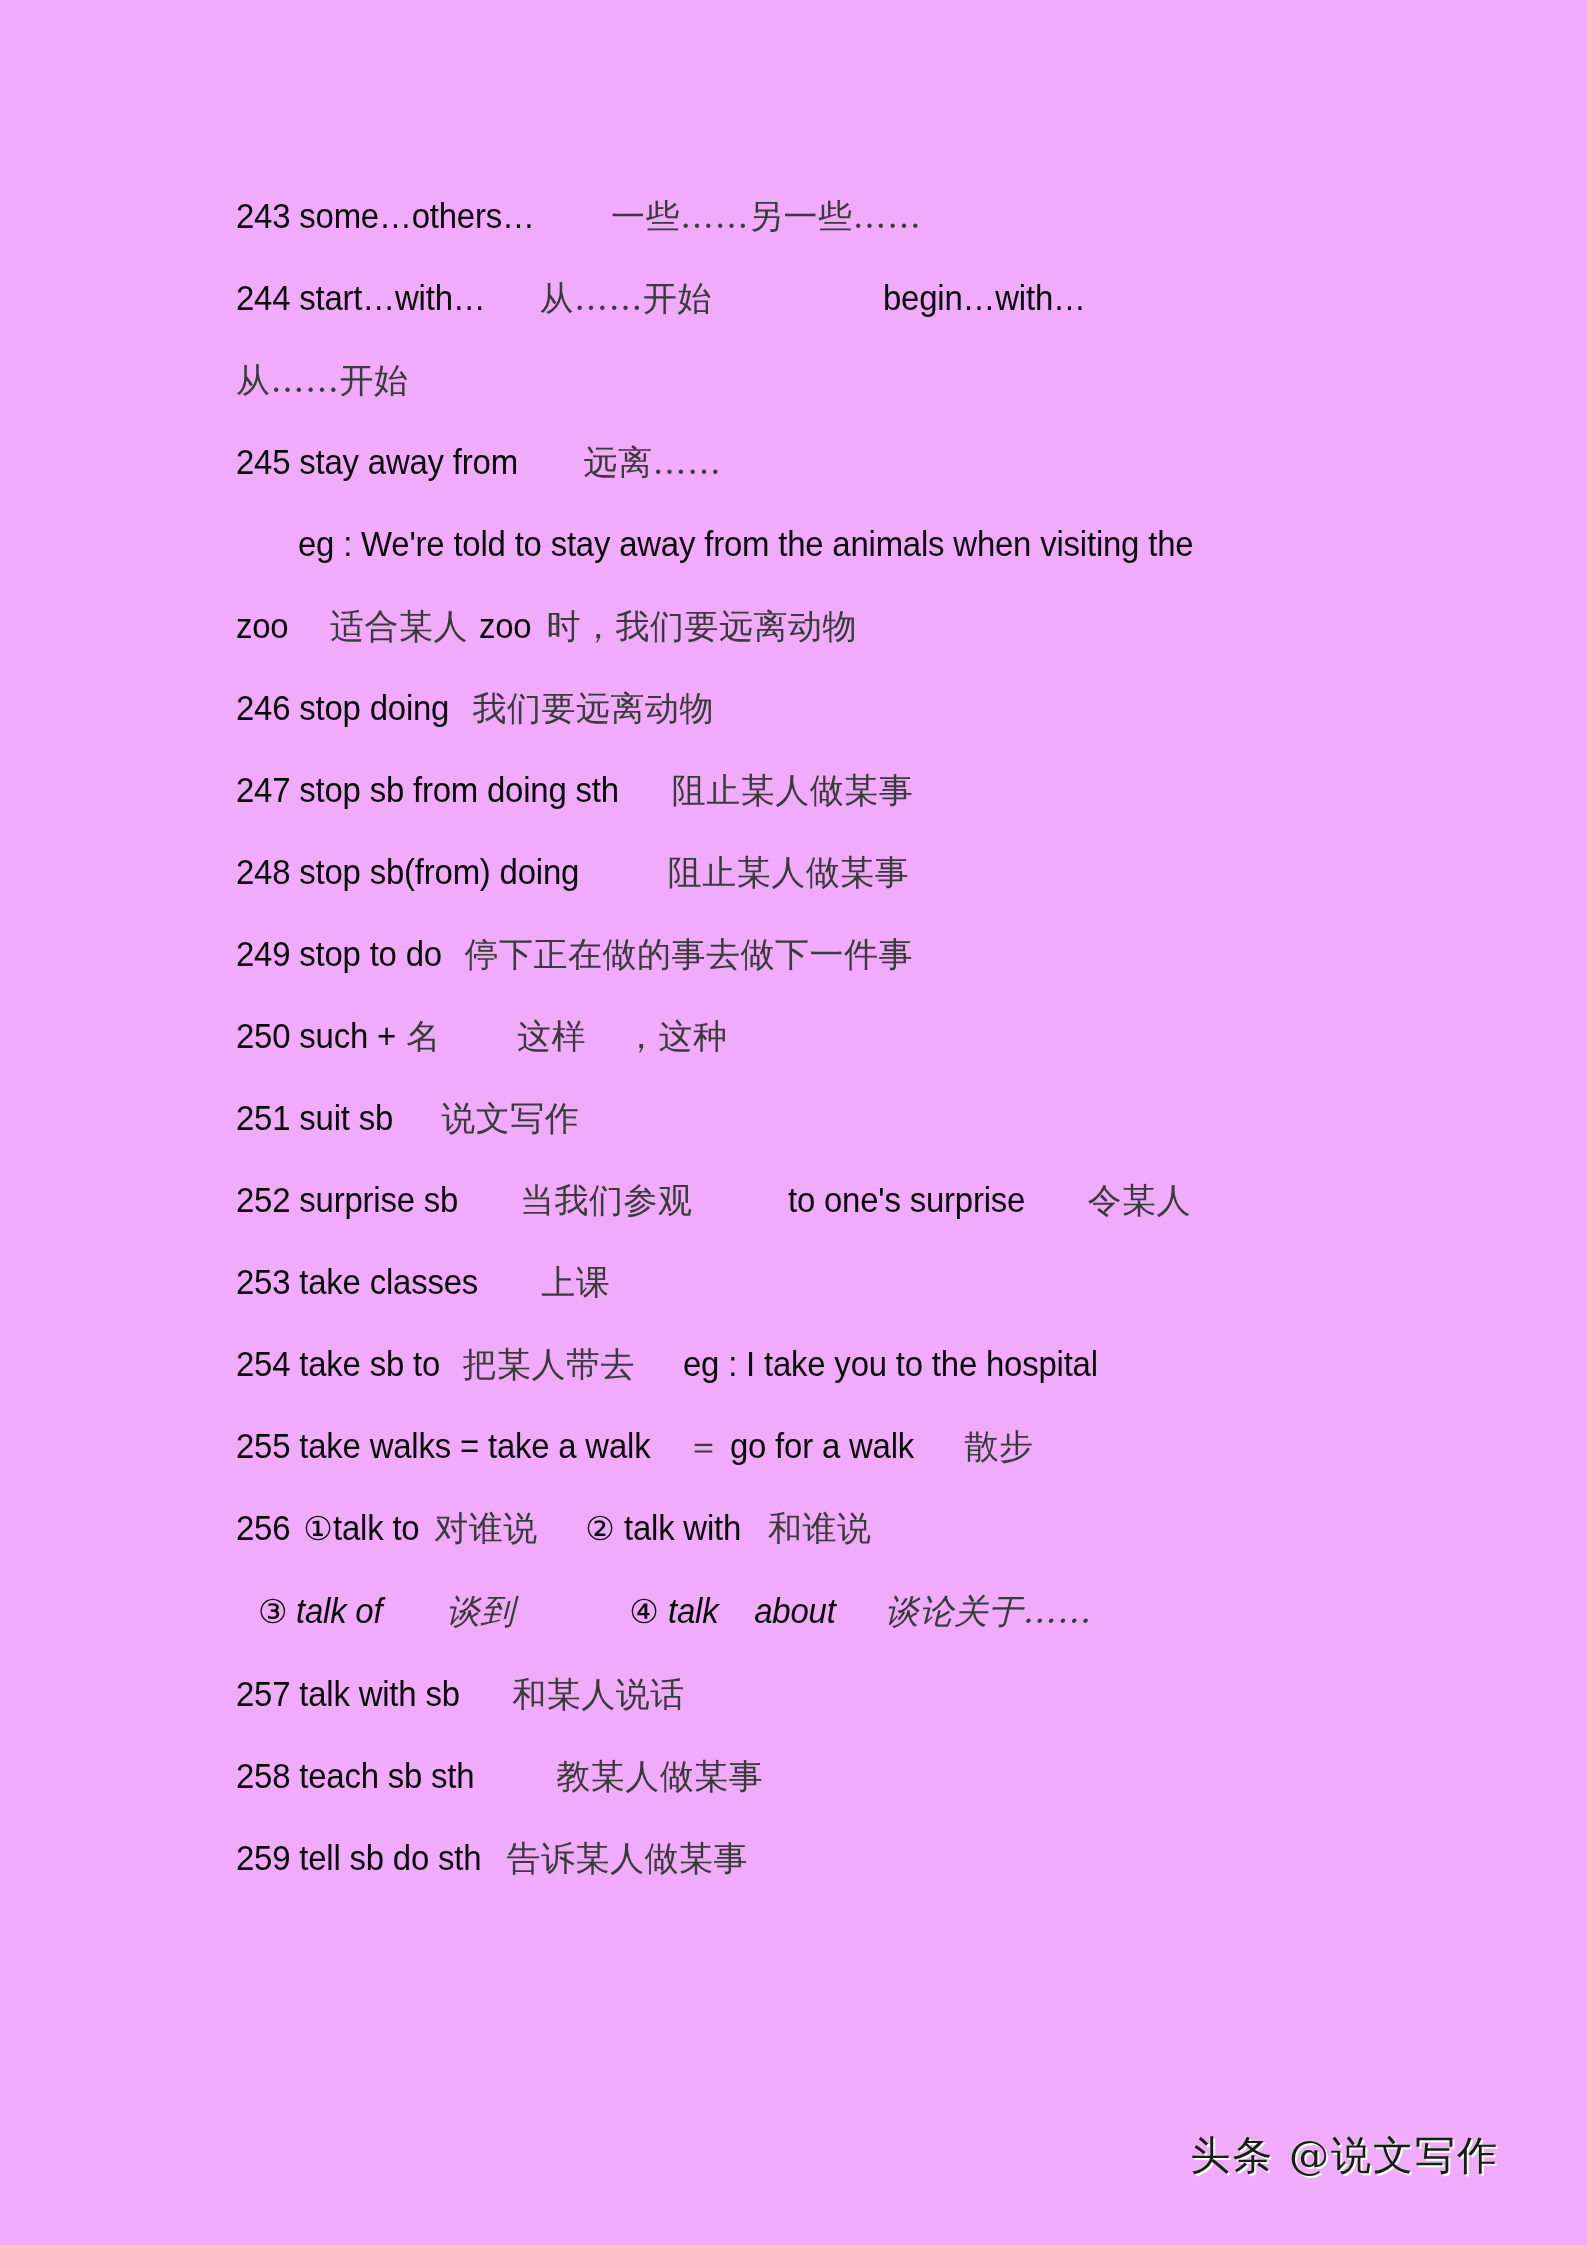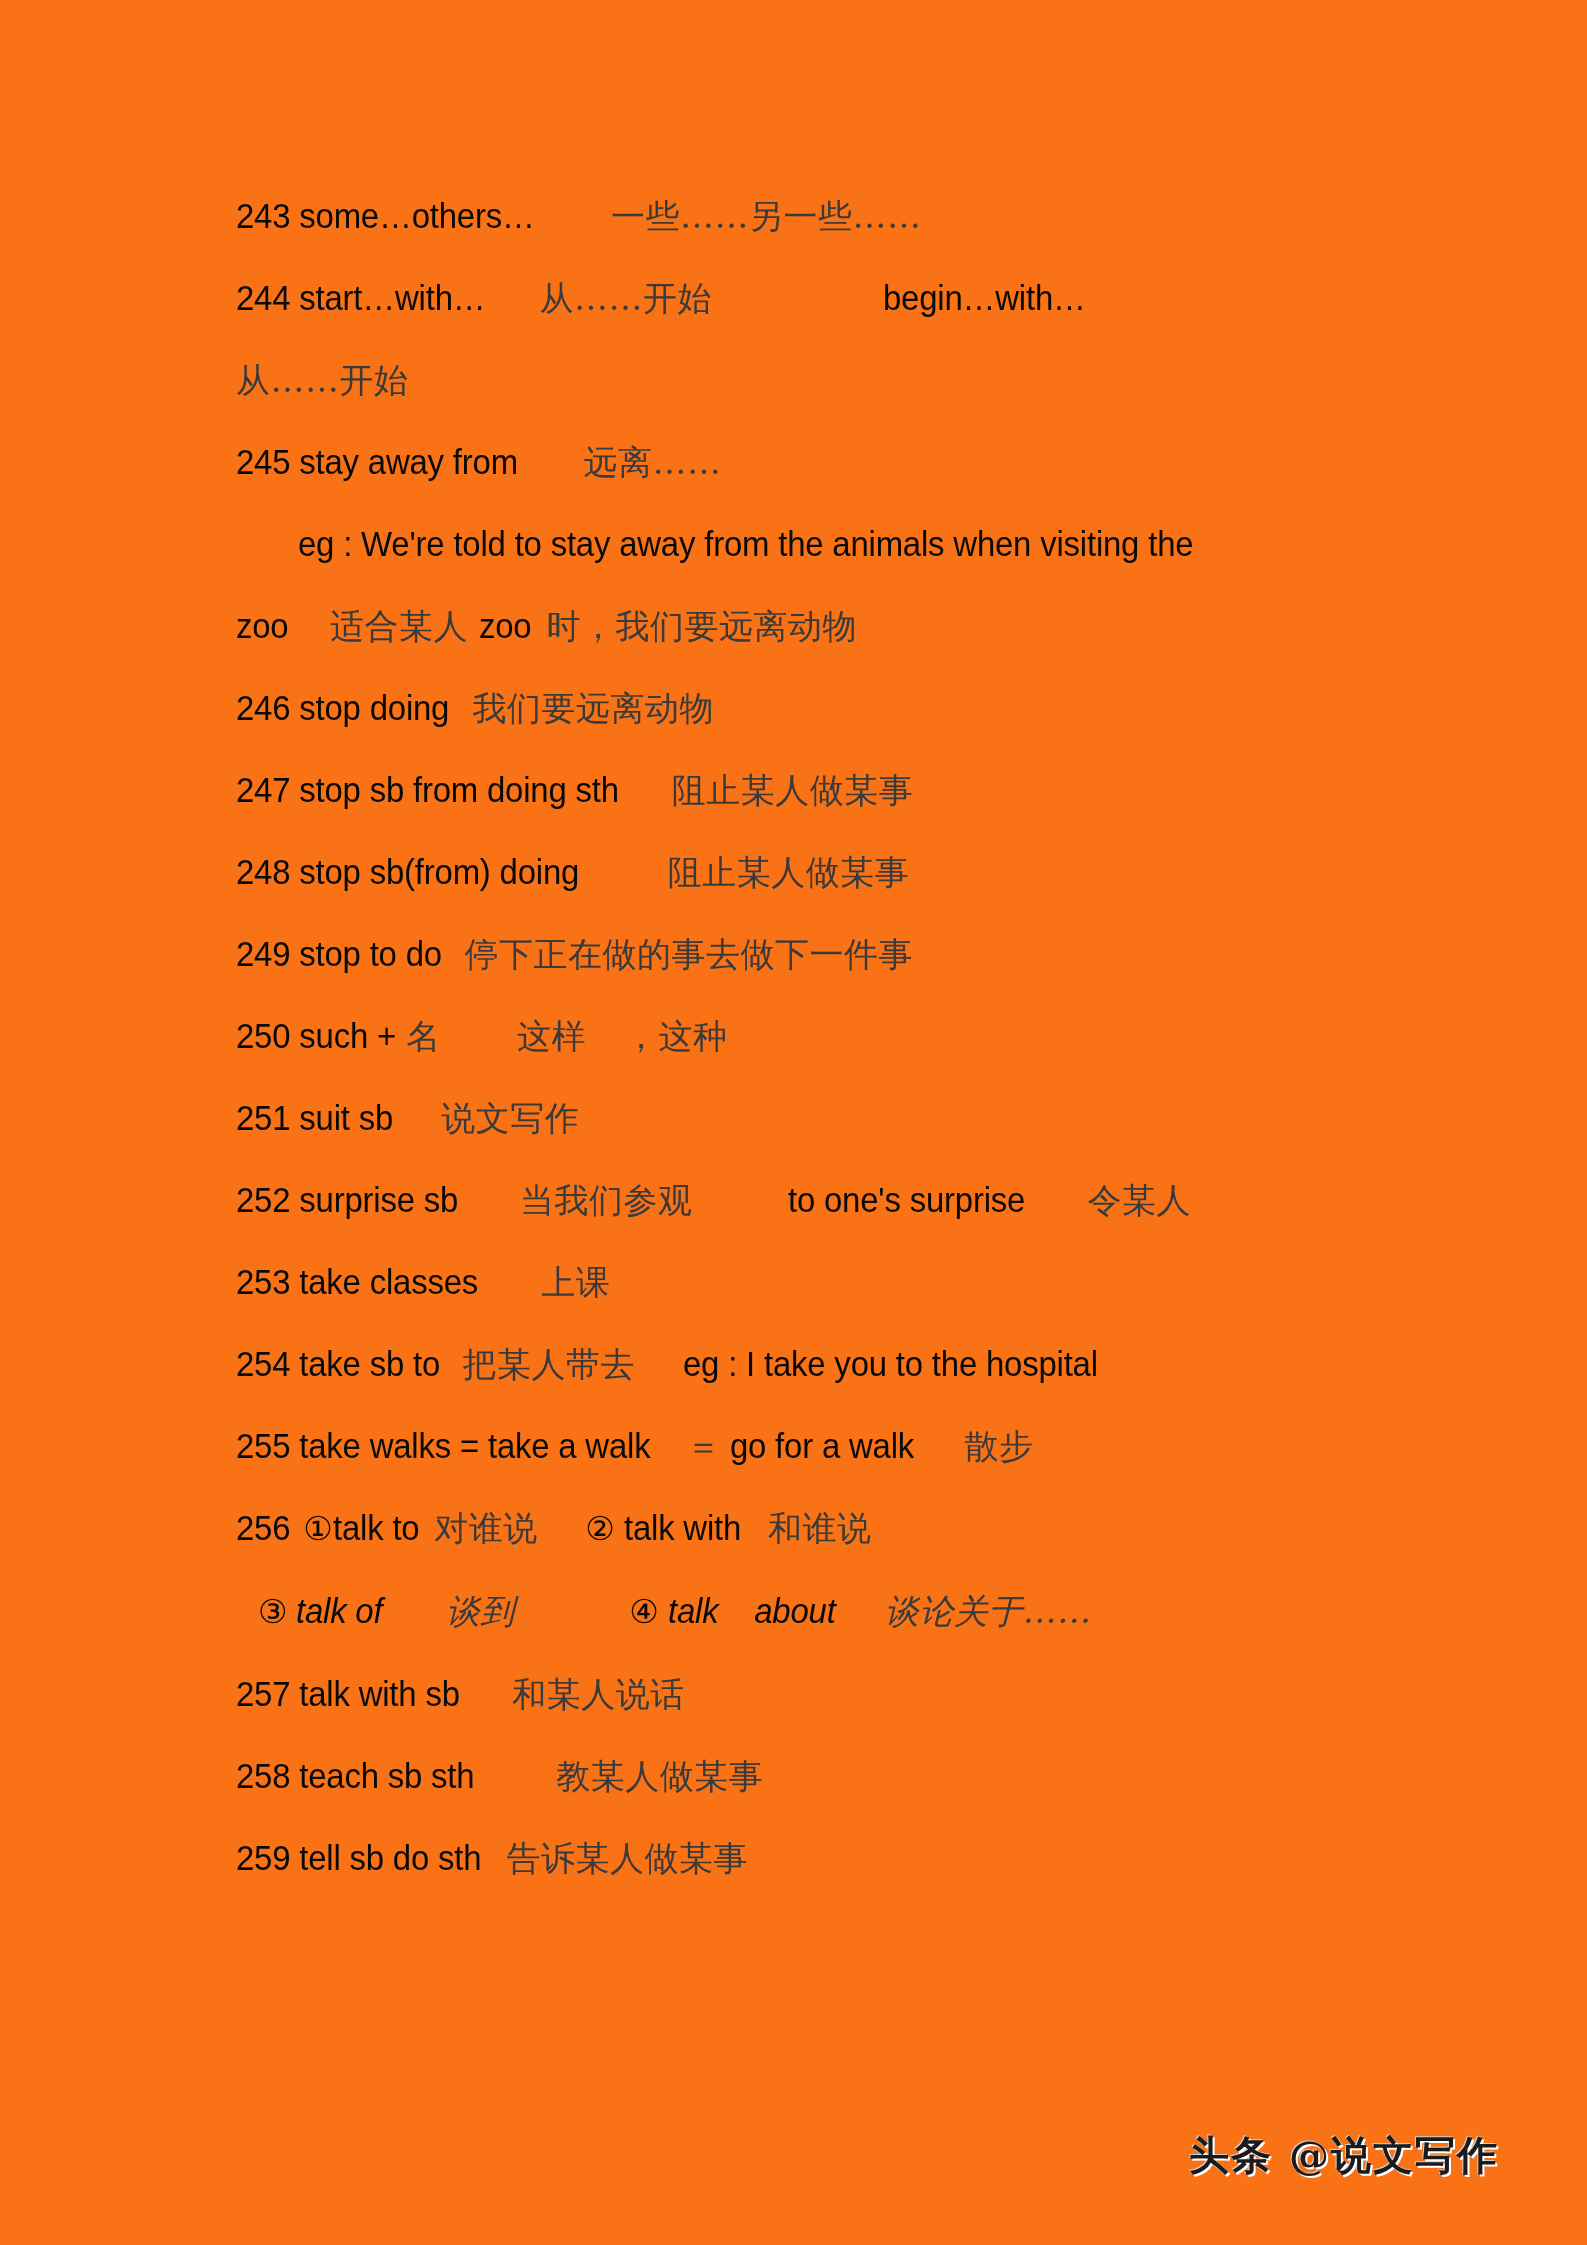--- a/index.html
+++ b/index.html
@@ -8,21 +8,21 @@
     background: #ffffff;
   }
   body {
     font-family: "Liberation Sans", "DejaVu Sans", sans-serif;
     color: #000000;
   }
   .page {
     position: relative;
     width: 1587px;
     height: 2245px;
-    background: #f97316;
+    background: #f0abfc;
     overflow: hidden;
     box-sizing: border-box;
   }
   .content {
     position: absolute;
     left: 236px;
     top: 175px;
     width: 1180px;
   }
   .line {
@@ -56,21 +56,21 @@
   }
   .indent-1 { padding-left: 62px; }
   .indent-2 { padding-left: 22px; font-style: italic; }
 
   .watermark {
     position: absolute;
     right: 88px;
     bottom: 62px;
     font-family: "DejaVu Serif", "Liberation Serif", serif;
     font-size: 40px;
-    font-weight: 700;
+    font-weight: 400;
     color: #1b1b1b;
     letter-spacing: 2px;
     white-space: pre;
     text-shadow: 2px 2px 0 #ffffff, -1px -1px 0 #cfcfcf;
   }
 </style>
 </head>
 <body>
 
 <div class="page">

